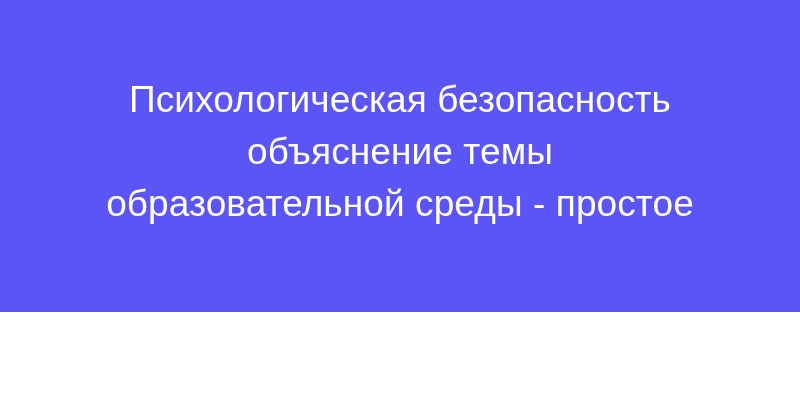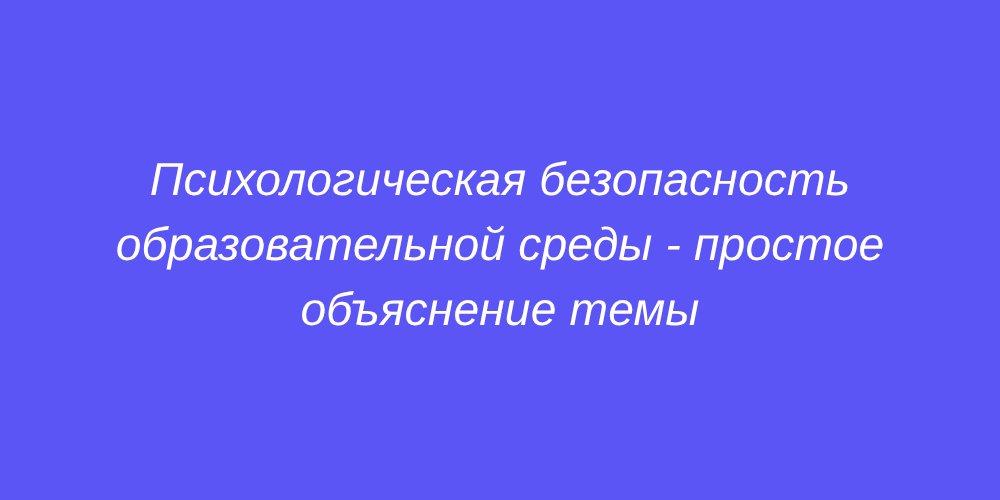--- a/index.html
+++ b/index.html
@@ -13,26 +13,25 @@
     height: 400px;
     overflow: hidden;
     font-family: "Liberation Sans", "DejaVu Sans", sans-serif;
     background: #ffffff;
   }
 
   .banner {
     position: relative;
     box-sizing: border-box;
     width: 800px;
-    height: 400px;
+    height: 312px;
     background-color: #5b55f5;
     display: flex;
     align-items: center;
     justify-content: center;
-    font-style: italic;
   }
 
   .title-block {
     width: 700px;
     margin: 0;
     padding: 0 0 8px 0;
     text-align: center;
     color: #ffffff;
     font-size: 37px;
     font-weight: 400;
@@ -48,19 +47,19 @@
 </style>
 </head>
 <body>
 
 <div class="banner" style="background-color: rgb(91, 85, 245);">
 
   <h1 class="title-block" style="color: rgb(255, 255, 255);">
 
     <span class="title-line">Психологическая безопасность</span>
 
+    <span class="title-line">объяснение темы</span>
+
     <span class="title-line">образовательной среды - простое</span>
-
-    <span class="title-line">объяснение темы</span>
 
   </h1>
 
 </div>
 
 </body></html>

